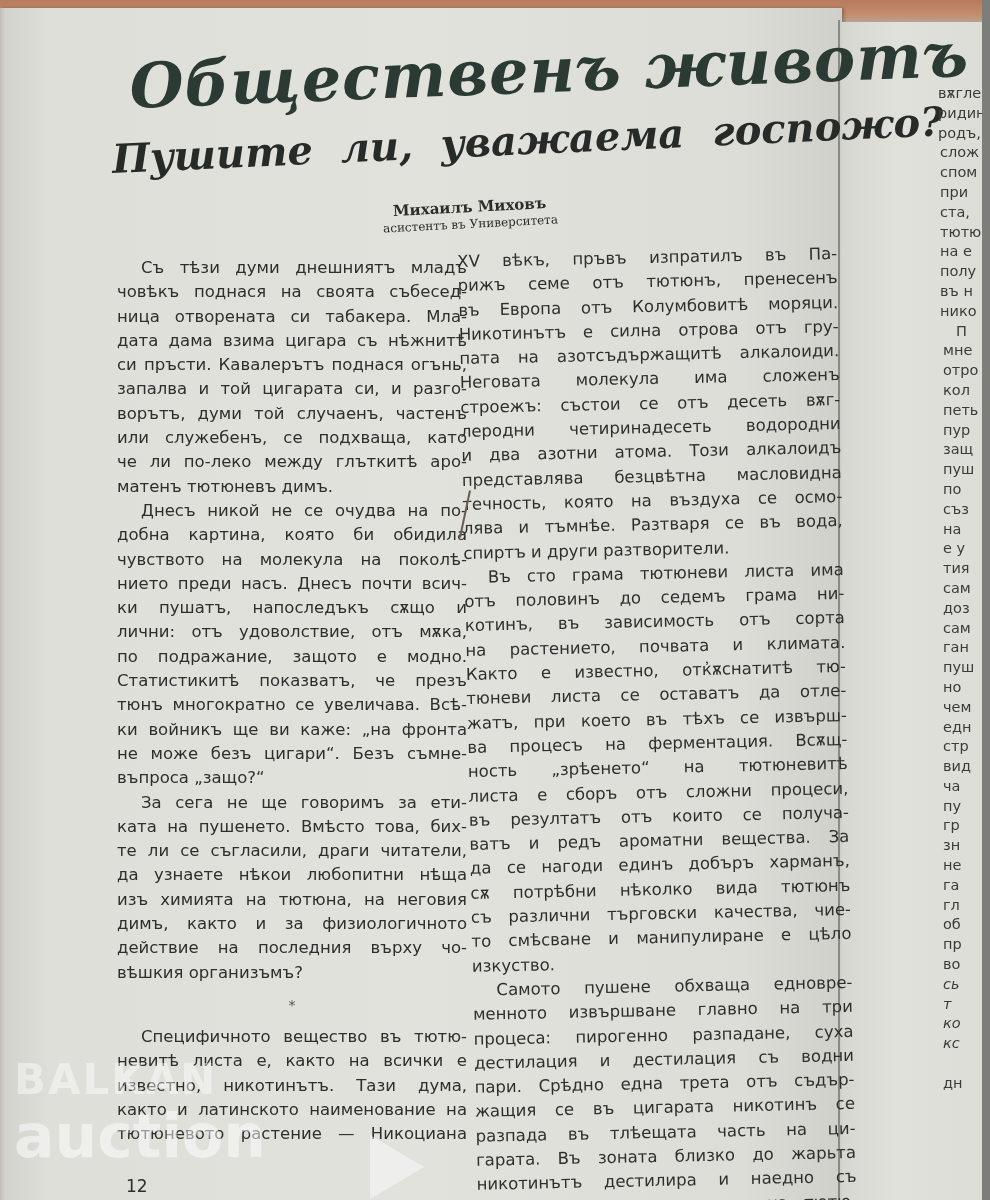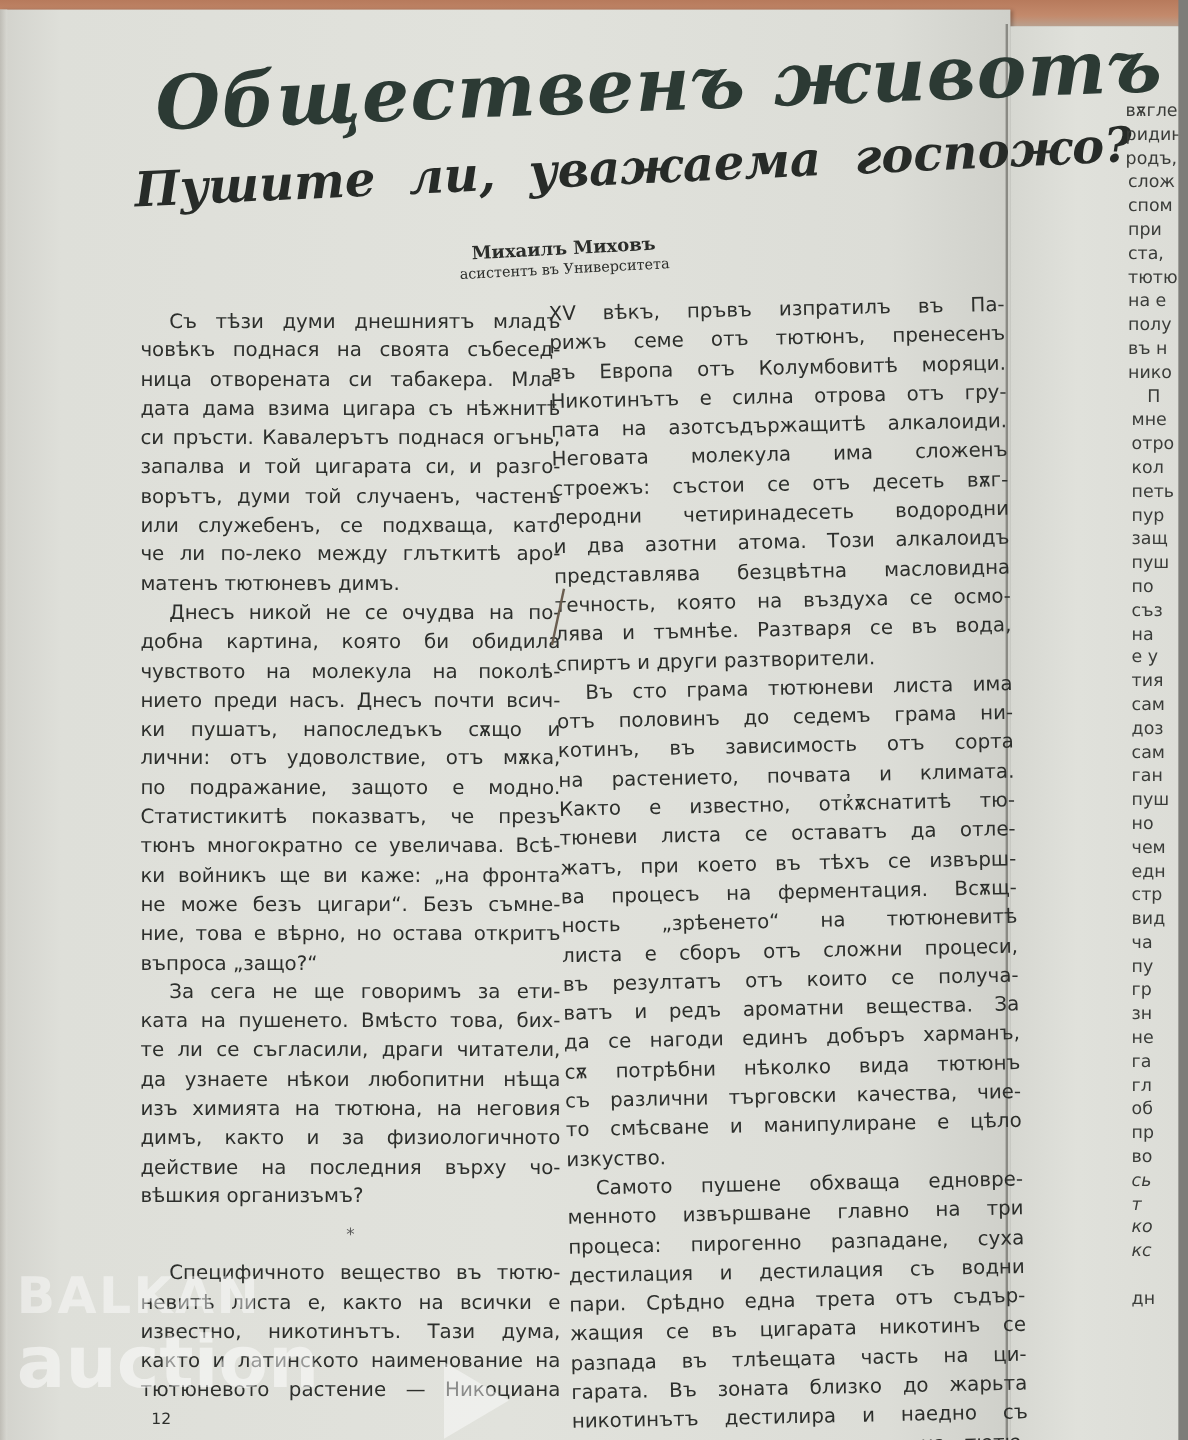--- a/index.html
+++ b/index.html
@@ -69,21 +69,21 @@
     .col-left { left: 117px; top: 256px; width: 350px; }
     .col-mid  { left: 457px; top: 250px; width: 380px; transform: rotate(-1.2deg); transform-origin: left top; }
     .line { display: block; white-space: nowrap; text-align-last: justify; text-align: justify; }
     .line.last { text-align-last: left; }
     .line.indent { padding-left: 24px; }
     .separator {
       display: block; text-align: center; font-size: 14px; height: 40px; line-height: 40px; color: #555;
     }
 
     .page-number {
-      position: absolute; left: 126px; top: 1176px; font-size: 13px; color: #2d2f2c;
+      position: absolute; left: 126px; top: 1176px; font-size: 17px; color: #2d2f2c;
     }
 
     
     .col-right {
       position: absolute; left: 938px; top: 84px; width: 44px; overflow: hidden;
       font-family: "DejaVu Sans", sans-serif; font-size: 14.5px; line-height: 19.8px; color: #3a3c39;
     }
     .col-right .frag { display: block; white-space: nowrap; }
     .col-right .frag.i1 { padding-left: 2px; }
     .col-right .frag.i2 { padding-left: 5px; }
@@ -141,21 +141,20 @@
       <span class="line">добна картина, която би обидила</span>
       <span class="line">чувството на молекула на поколѣ-</span>
       <span class="line">нието преди насъ. Днесъ почти всич-</span>
       <span class="line">ки пушатъ, напоследъкъ сѫщо и</span>
       <span class="line">лични: отъ удоволствие, отъ мѫка,</span>
       <span class="line">по подражание, защото е модно.</span>
       <span class="line">Статистикитѣ показватъ, че презъ</span>
       <span class="line">тюнъ многократно се увеличава. Всѣ-</span>
       <span class="line">ки войникъ ще ви каже: „на фронта</span>
       <span class="line">не може безъ цигари“. Безъ съмне-</span>
-      <span class="line">ние, това е вѣрно, но остава откритъ</span>
       <span class="line last">въпроса „защо?“</span>
     </div>
   <div id="lp3">
       <span class="line indent">За сега не ще говоримъ за ети-</span>
       <span class="line">ката на пушенето. Вмѣсто това, бих-</span>
       <span class="line">те ли се съгласили, драги читатели,</span>
       <span class="line">да узнаете нѣкои любопитни нѣща</span>
       <span class="line">изъ химията на тютюна, на неговия</span>
       <span class="line">димъ, както и за физиологичното</span>
       <span class="line">действие на последния върху чо-</span>

